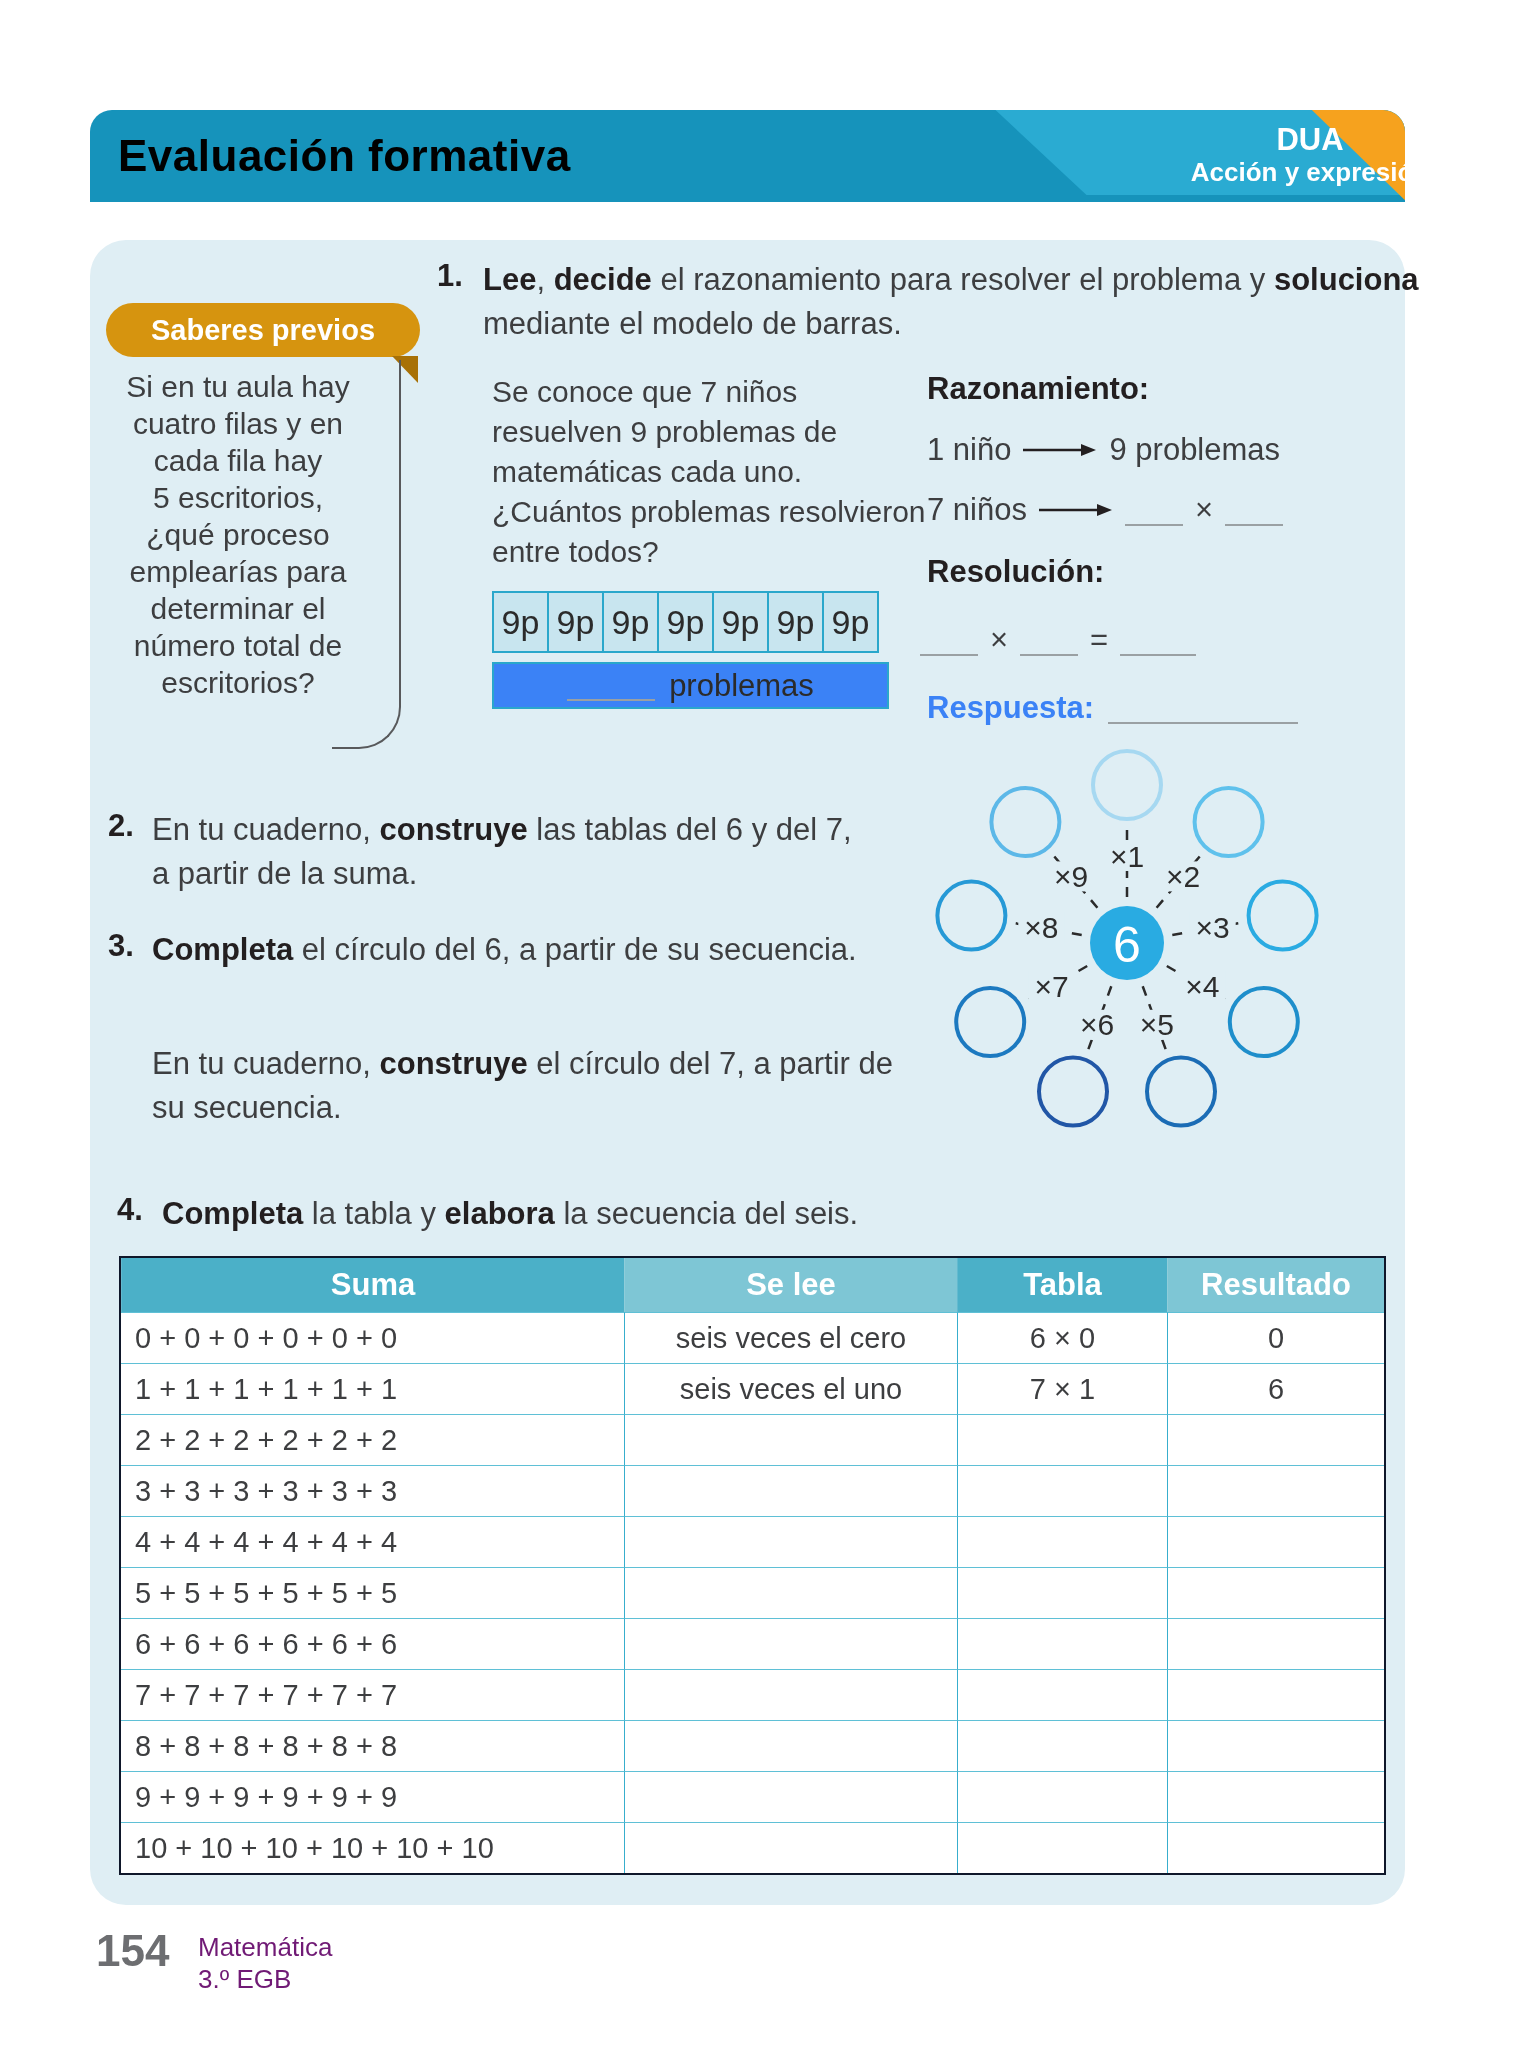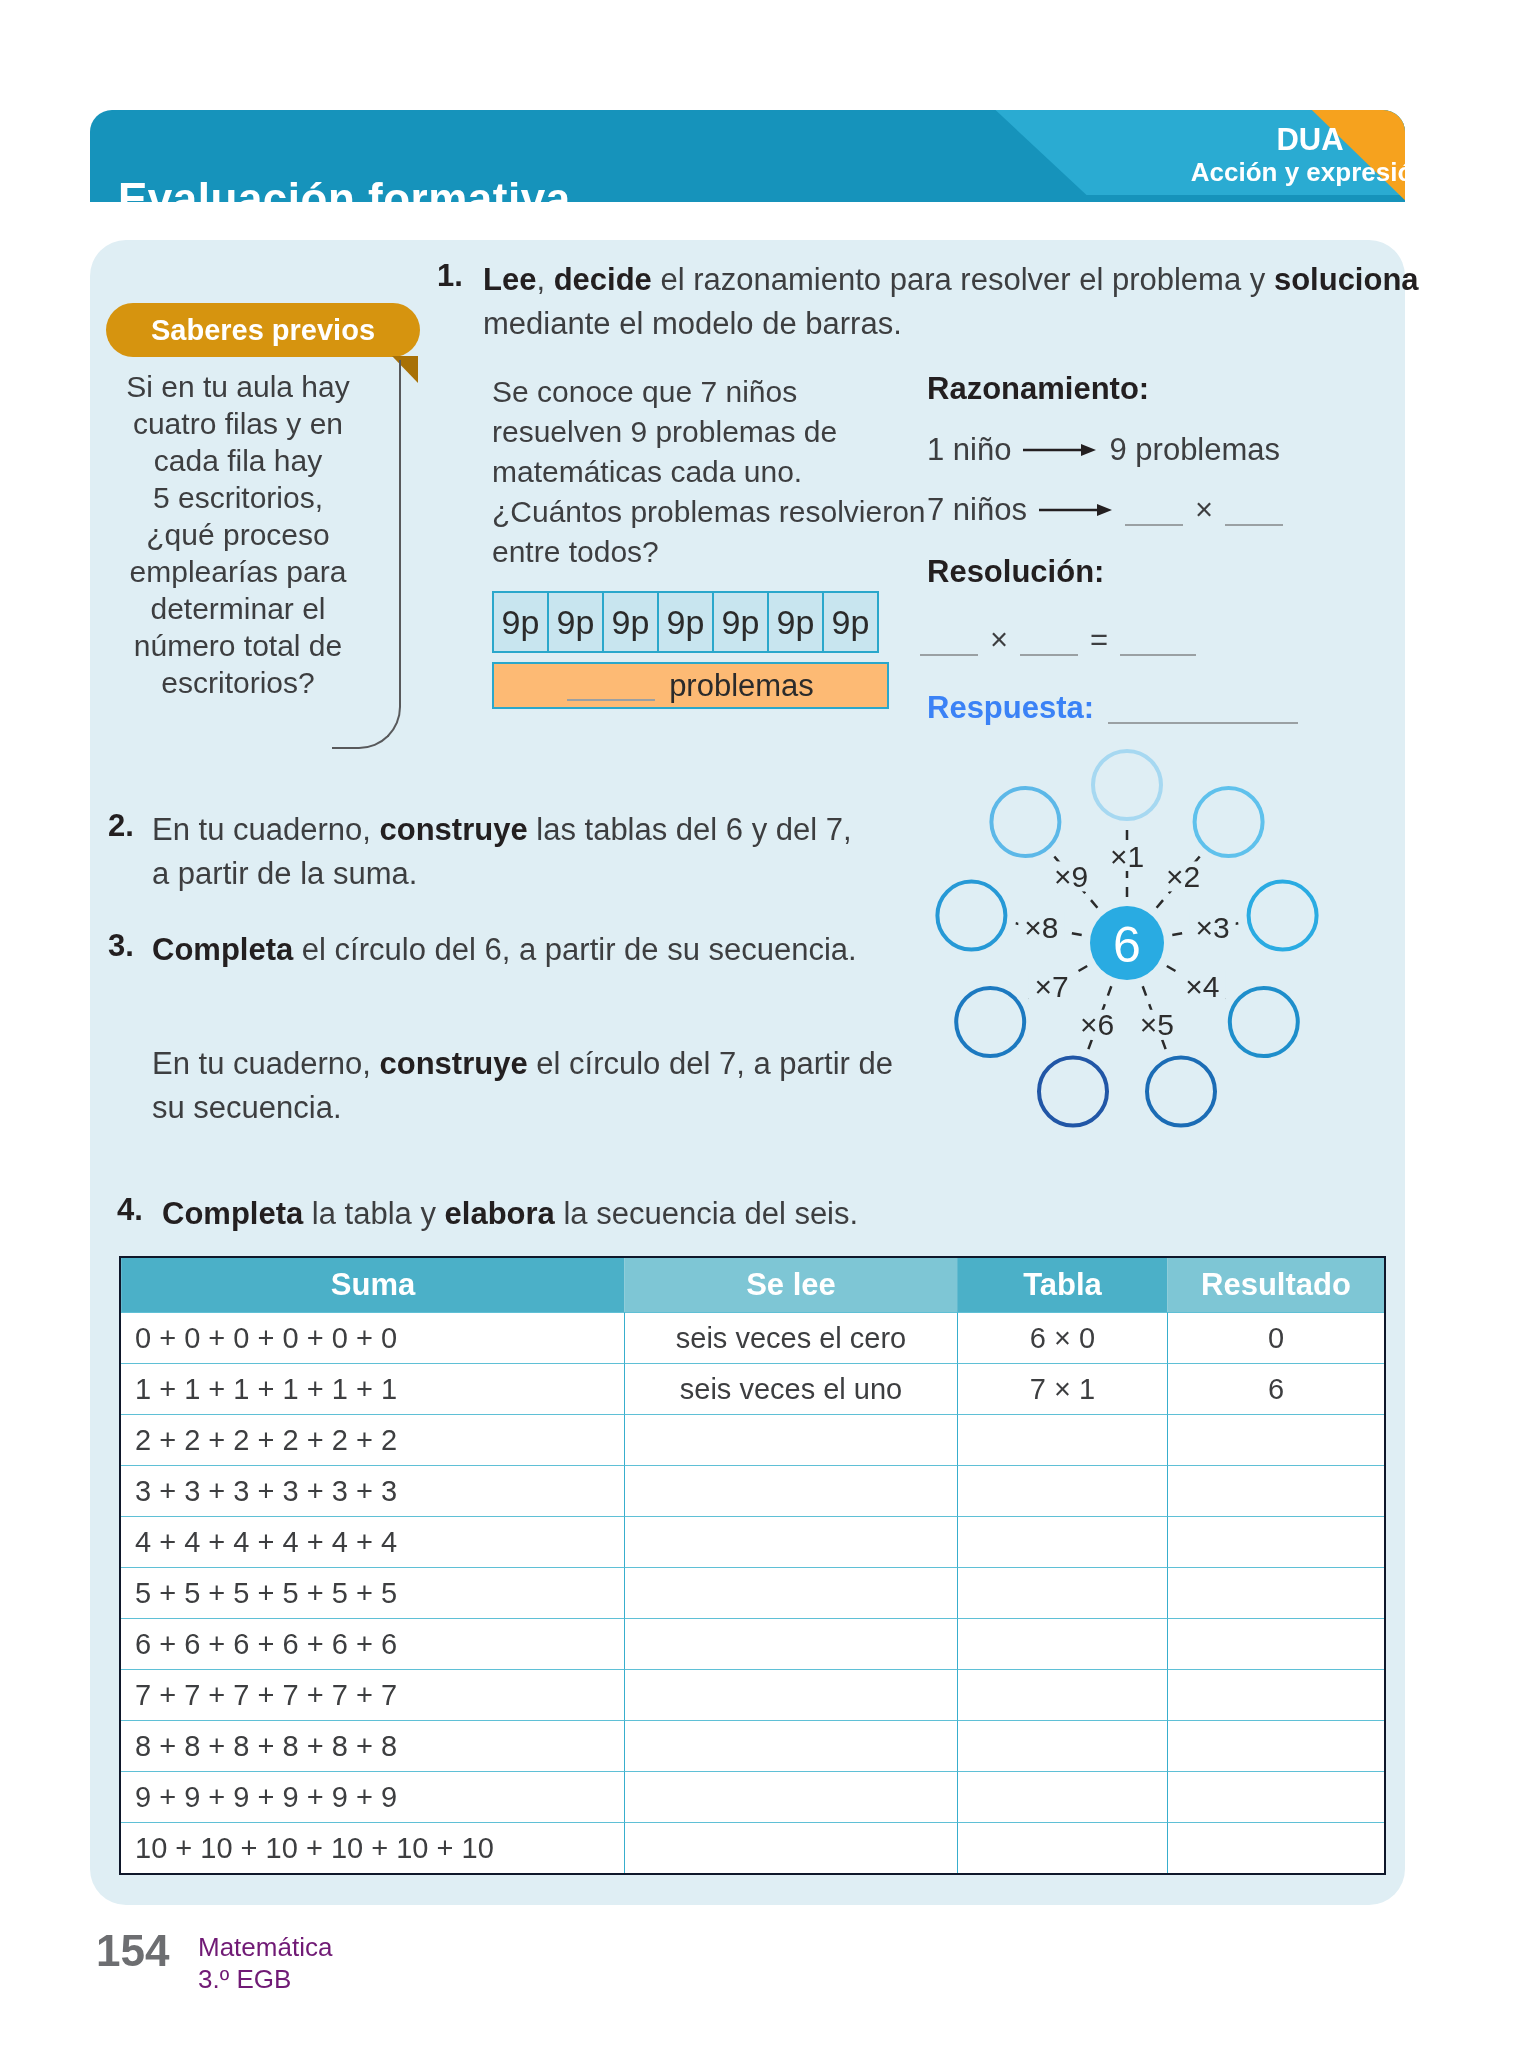--- a/index.html
+++ b/index.html
@@ -7,21 +7,21 @@
         font-family:"Liberation Sans","DejaVu Sans",sans-serif;color:#3d3e40;}
 
   
   .header-bar{position:absolute;left:90px;top:110px;width:1315px;height:92px;
               background:#1693bb;border-radius:22px 22px 0 0;overflow:hidden;}
   .header-light{position:absolute;right:0;top:0;width:455px;height:85px;background:#2aabd2;
                 clip-path:polygon(10% 0,100% 0,100% 100%,30% 100%);}
   .header-orange{position:absolute;right:0;top:0;width:135px;height:92px;background:#f6a21e;
                  clip-path:polygon(31% 0,100% 0,100% 98%);}
   .header-title{position:absolute;left:28px;top:50%;transform:translateY(-50%);
-                color:#ffffff;font-size:44px;font-weight:bold;letter-spacing:.5px;margin-top:43px;}
+                color:#000000;font-size:44px;font-weight:bold;letter-spacing:.5px;}
   .dua-block{position:absolute;left:1055px;top:13px;width:330px;text-align:center;color:#fff;}
   .dua-title{font-size:31px;font-weight:bold;line-height:34px;}
   .dua-sub{font-size:26px;font-weight:bold;line-height:30px;}
 
   
   .panel{position:absolute;left:90px;top:240px;width:1315px;height:1665px;
          background:#dfeef4;border-radius:36px;}
 
   
   .sab-tab{position:absolute;left:106px;top:303px;width:314px;height:54px;background:#d6940f;
@@ -44,21 +44,21 @@
 
   .blank{display:inline-block;height:0.95em;border-bottom:2px solid #9aa0a3;}
 
   
   .bar-row{position:absolute;left:492px;top:591px;display:flex;}
   .bar-cell{box-sizing:border-box;width:57px;height:62px;margin-left:-2px;
             background:#c8e5ef;border:2px solid #2aa7cb;display:flex;align-items:center;
             justify-content:center;font-size:34px;color:#2b2b2b;}
   .bar-cell:first-child{margin-left:0;}
   .bar-total{position:absolute;left:492px;top:662px;width:397px;height:47px;box-sizing:border-box;
-             background:#fdba74;border:2px solid #2aa7cb;display:flex;align-items:center;
+             background:#3b82f6;border:2px solid #2aa7cb;display:flex;align-items:center;
              justify-content:center;font-size:31px;color:#2b2b2b;}
 
   
   .rrow{position:absolute;display:flex;align-items:center;font-size:31px;color:#3d3e40;}
   .rhead{position:absolute;font-size:31px;font-weight:bold;color:#231f20;}
   .arrow{width:74px;height:16px;margin:0 12px;flex:0 0 auto;}
   .arrow line{stroke:#231f20;stroke-width:2.5;}
   .arrow polygon{fill:#231f20;}
 
   

